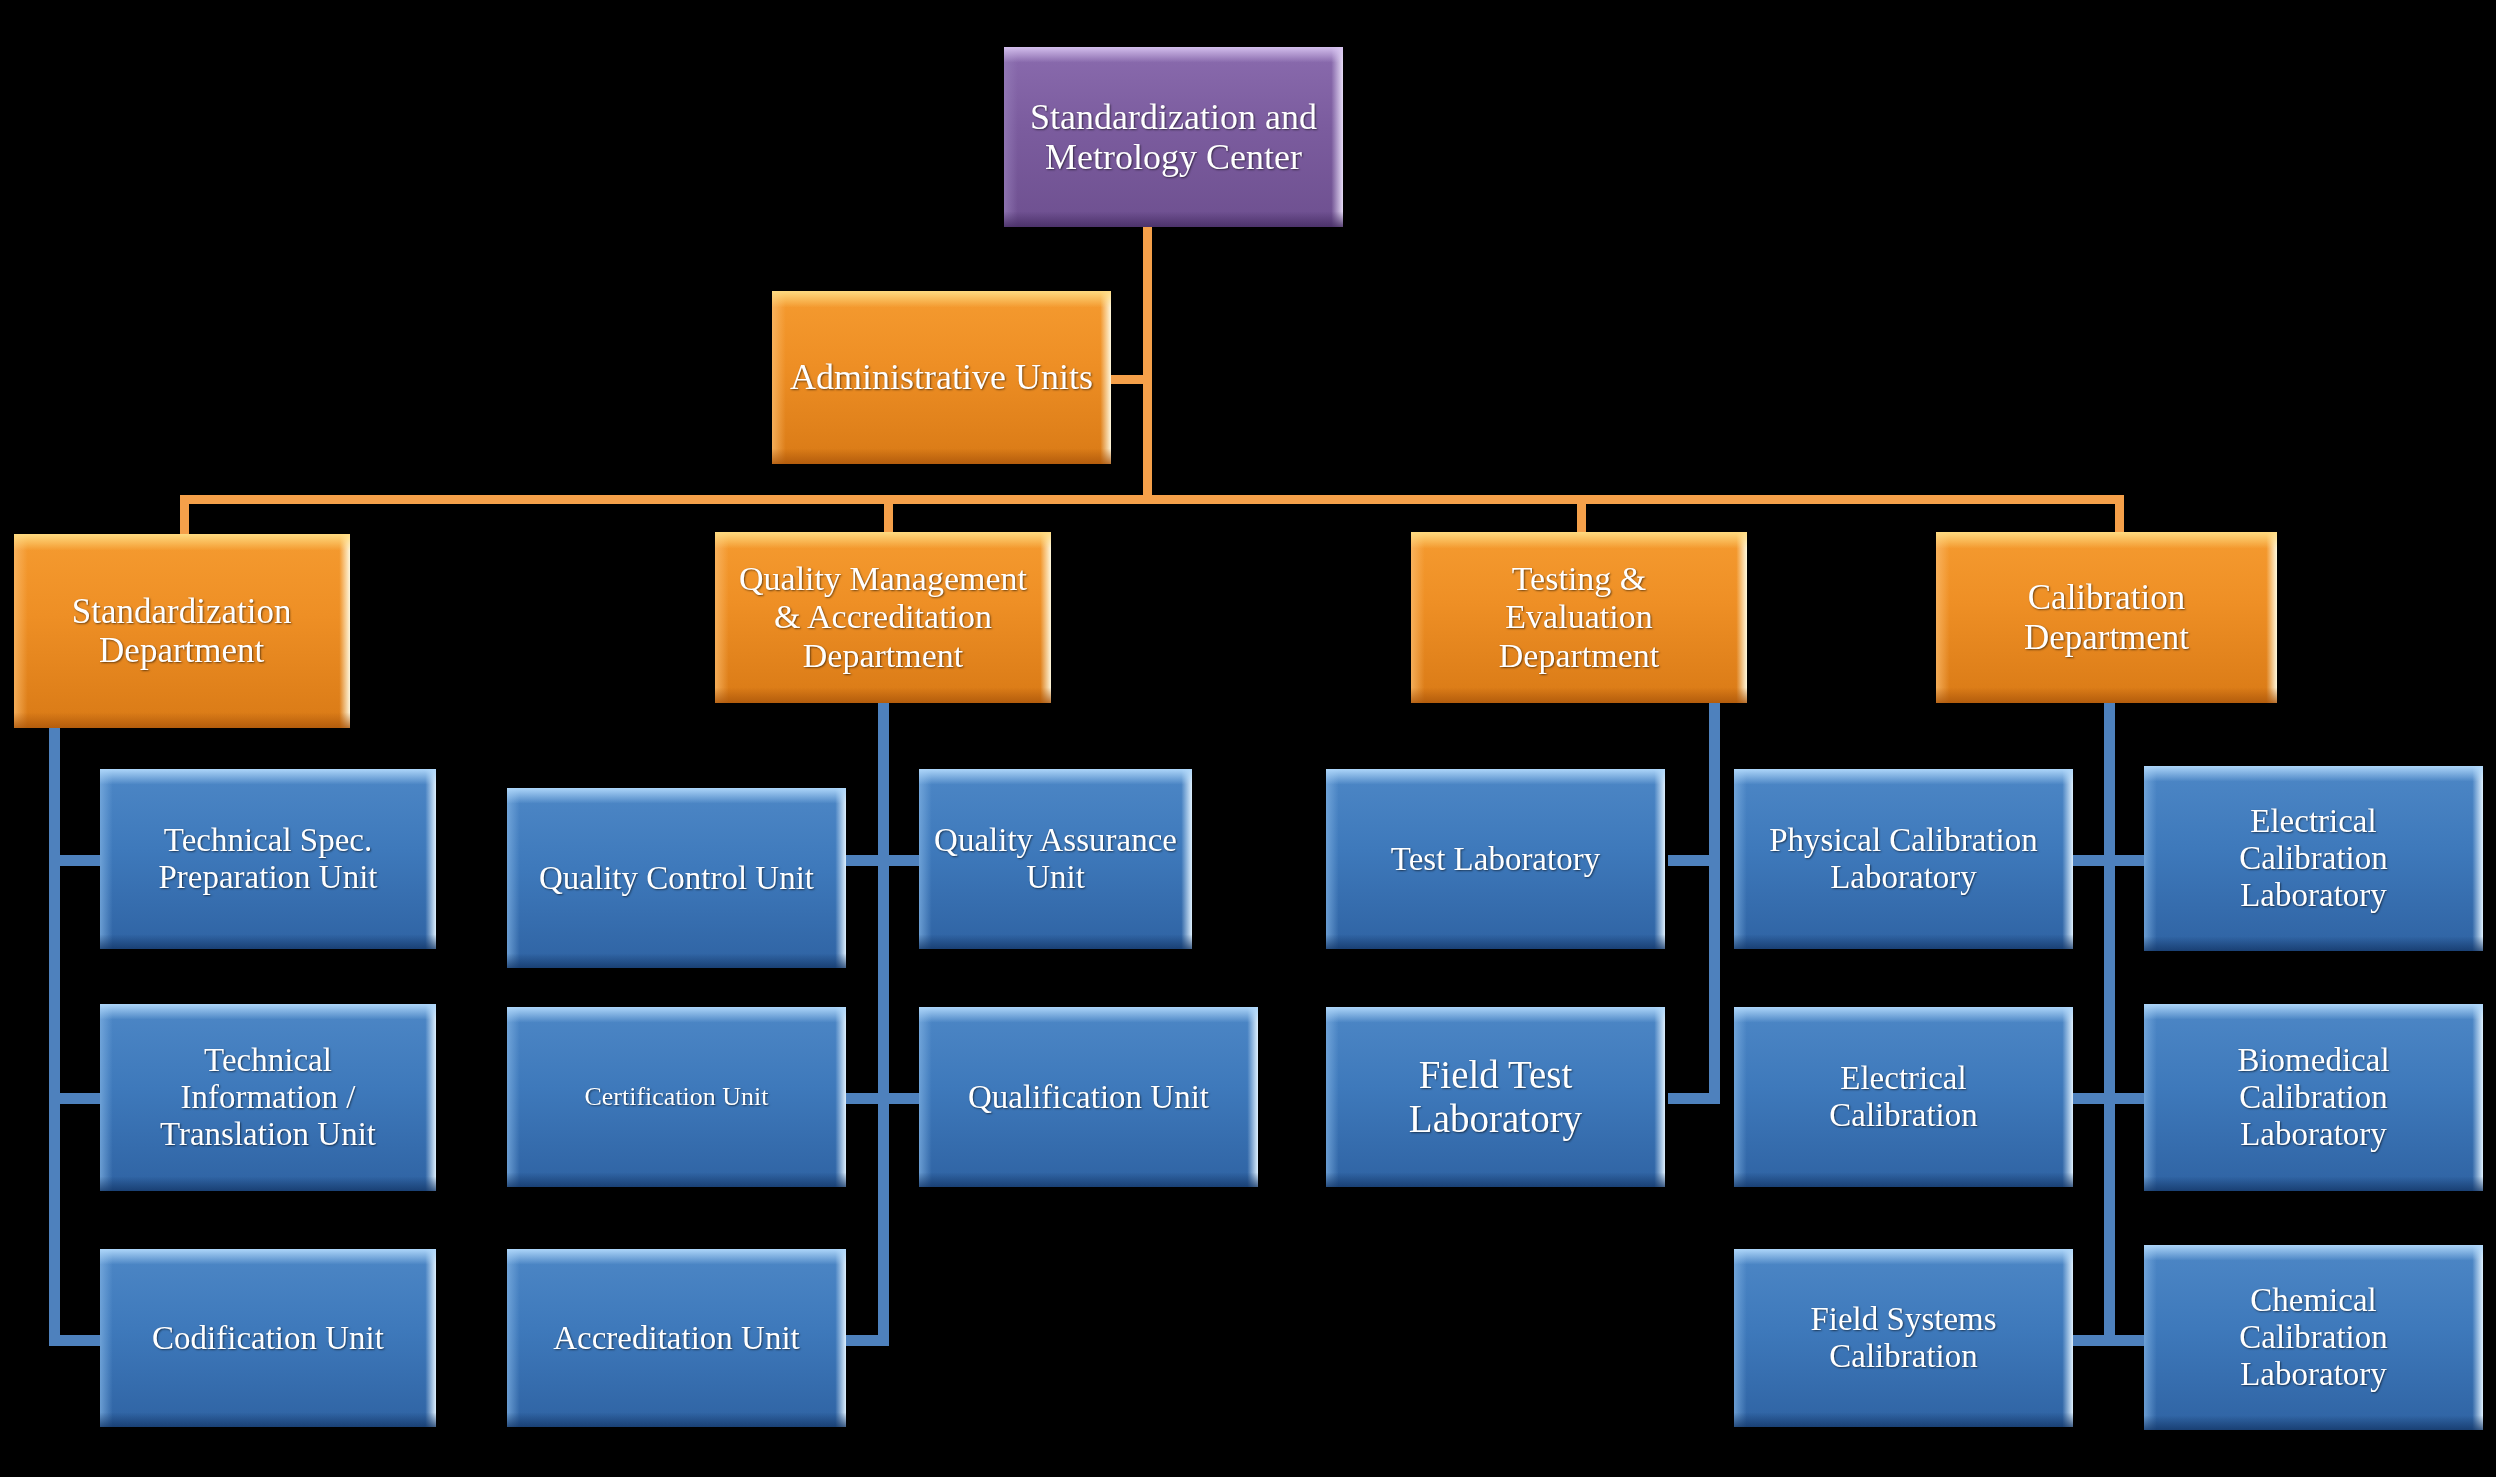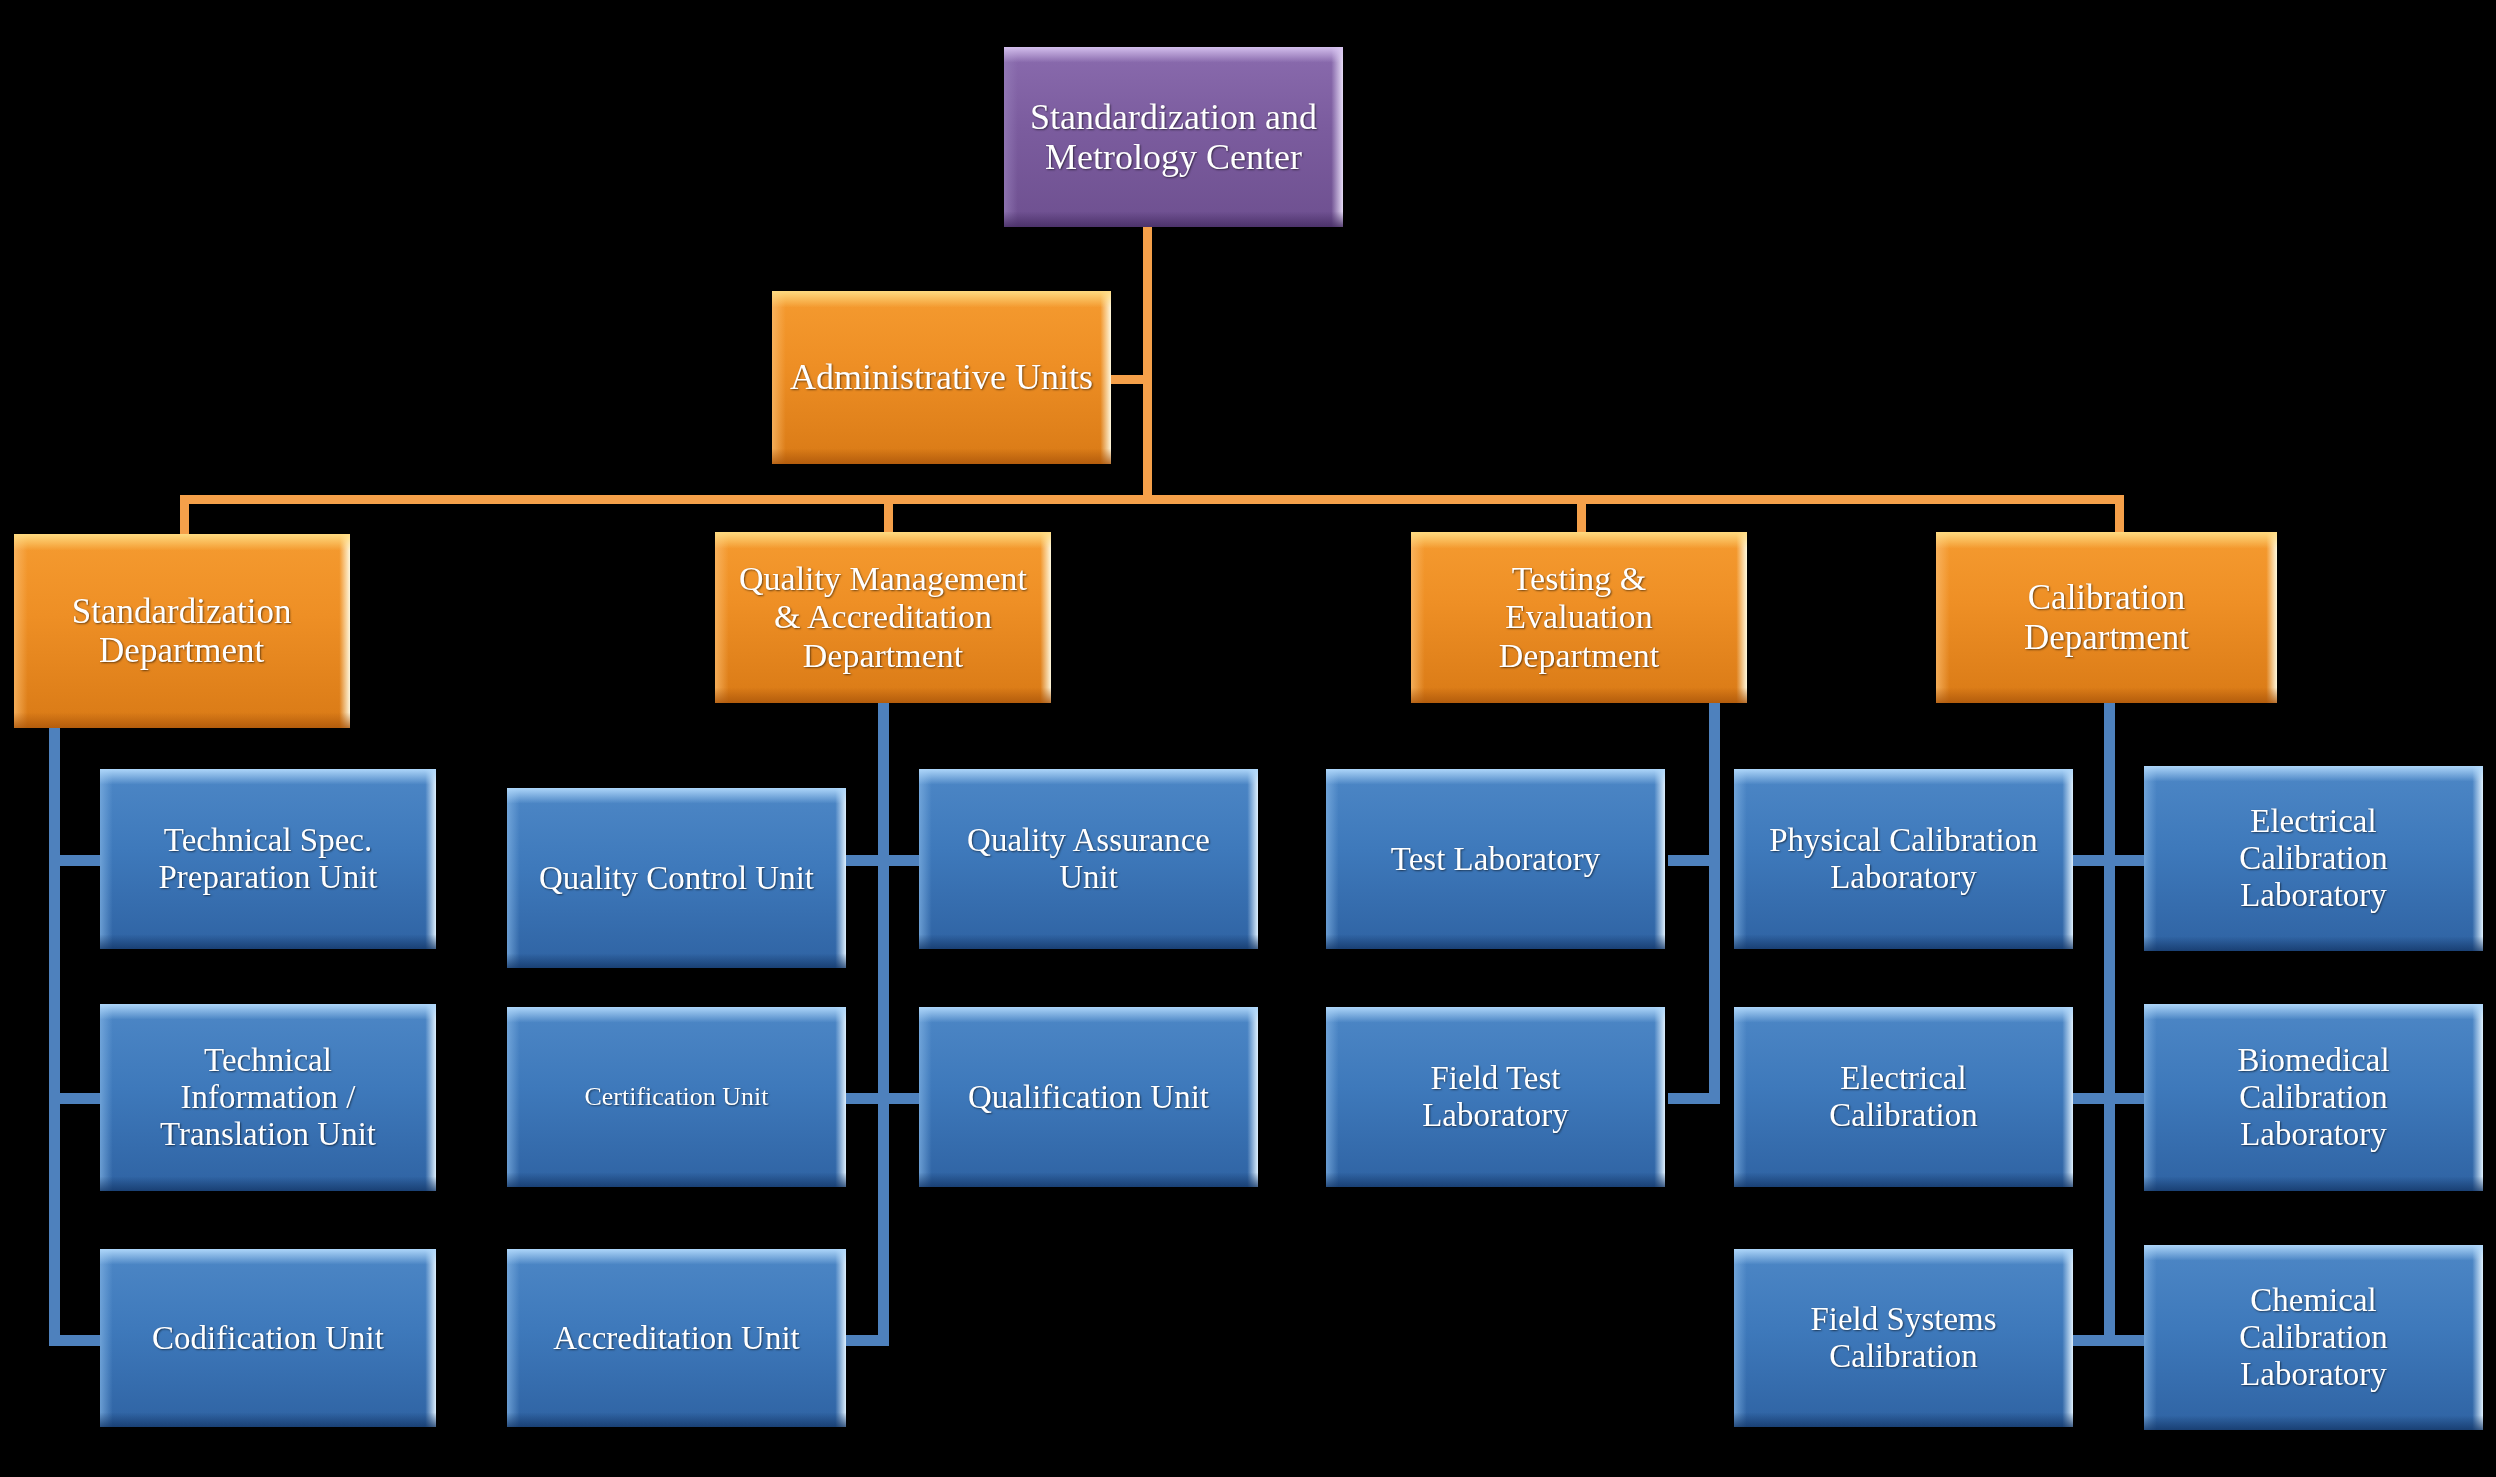--- a/index.html
+++ b/index.html
@@ -193,32 +193,32 @@
   <div class="node blue" style="left:507px; top:788px; width:339px; height:180px; font-size:33px;">
     <span class="label">Quality Control Unit</span>
   </div>
   <div class="node blue" style="left:507px; top:1007px; width:339px; height:180px; font-size:26px;">
     <span class="label">Certification Unit</span>
   </div>
   <div class="node blue" style="left:507px; top:1249px; width:339px; height:178px; font-size:33px;">
     <span class="label">Accreditation Unit</span>
   </div>
 
-  <div class="node blue" style="left:919px; top:769px; width:339px; height:180px; font-size:33px;">
+  <div class="node blue" style="left:919px; top:769px; width:273px; height:180px; font-size:33px;">
     <span class="label">Quality Assurance
 Unit</span>
   </div>
   <div class="node blue" style="left:919px; top:1007px; width:339px; height:180px; font-size:33px;">
     <span class="label">Qualification Unit</span>
   </div>
 
   <div class="node blue" style="left:1326px; top:769px; width:339px; height:180px; font-size:33px;">
     <span class="label">Test Laboratory</span>
   </div>
-  <div class="node blue" style="left:1326px; top:1007px; width:339px; height:180px; font-size:33px;">
+  <div class="node blue" style="left:1326px; top:1007px; width:339px; height:180px; font-size:39px;">
     <span class="label">Field Test
 Laboratory</span>
   </div>
 
   <div class="node blue" style="left:1734px; top:769px; width:339px; height:180px; font-size:33px;">
     <span class="label">Physical Calibration
 Laboratory</span>
   </div>
   <div class="node blue" style="left:1734px; top:1007px; width:339px; height:180px; font-size:33px;">
     <span class="label">Electrical

